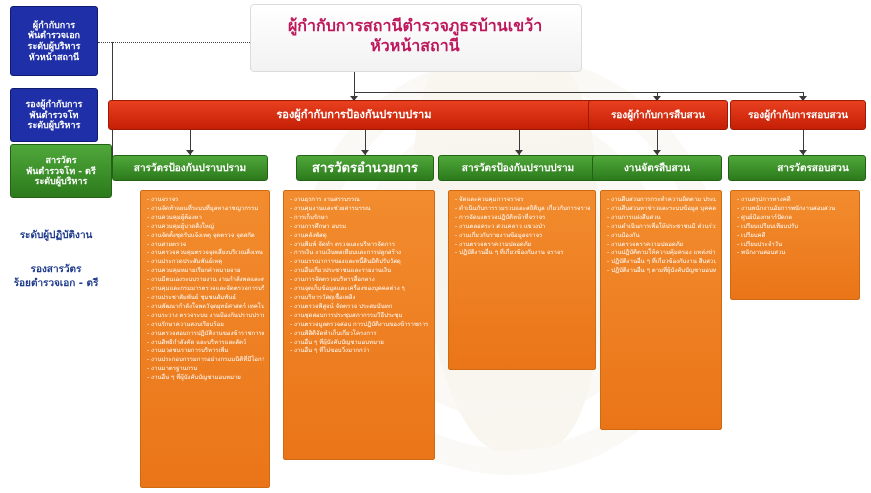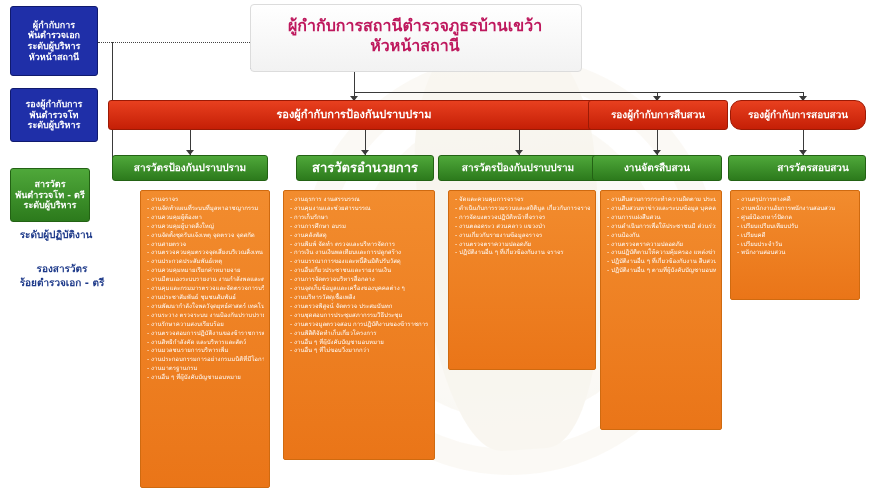--- a/index.html
+++ b/index.html
@@ -131,37 +131,37 @@
     <span style="white-space:pre-line;">ผู้กำกับการ
 พันตำรวจเอก
 ระดับผู้บริหาร
 หัวหน้าสถานี</span>
   </div>
   <div class="box blue lb" style="left:10px;top:88px;width:88px;height:54px;">
     <span style="white-space:pre-line;">รองผู้กำกับการ
 พันตำรวจโท
 ระดับผู้บริหาร</span>
   </div>
-  <div class="box green lb" style="left:10px;top:168px;width:80px;height:54px;">
+  <div class="box green lb" style="left:10px;top:144px;width:102px;height:54px;">
     <span style="white-space:pre-line;">สารวัตร
 พันตำรวจโท - ตรี
 ระดับผู้บริหาร</span>
   </div>
 
   <div class="left-text" style="left:6px;top:228px;width:100px;">ระดับผู้ปฏิบัติงาน</div>
-  <div class="left-text" style="left:12px;top:262px;width:100px;white-space:pre-line;">รองสารวัตร
+  <div class="left-text" style="left:6px;top:262px;width:100px;white-space:pre-line;">รองสารวัตร
 ร้อยตำรวจเอก - ตรี</div>
 
   <div class="box red" style="left:108px;top:100px;width:492px;height:30px;font-size:11px;font-weight:bold;">
     <span>รองผู้กำกับการป้องกันปราบปราม</span>
   </div>
   <div class="box red" style="left:588px;top:100px;width:140px;height:30px;font-size:10px;font-weight:bold;">
     <span>รองผู้กำกับการสืบสวน</span>
   </div>
-  <div class="box red" style="left:730px;top:100px;width:136px;height:30px;font-size:10px;font-weight:bold;border-radius:11px;">
+  <div class="box red" style="left:730px;top:100px;width:136px;height:30px;font-size:10px;font-weight:bold;">
     <span>รองผู้กำกับการสอบสวน</span>
   </div>
 
   <div class="box green" style="left:112px;top:155px;width:156px;height:26px;font-size:10px;font-weight:bold;">
     <span>สารวัตรป้องกันปราบปราม</span>
   </div>
   <div class="box green" style="left:296px;top:155px;width:138px;height:26px;font-size:13px;font-weight:bold;">
     <span>สารวัตรอำนวยการ</span>
   </div>
   <div class="box green" style="left:438px;top:155px;width:160px;height:26px;font-size:10px;font-weight:bold;">

